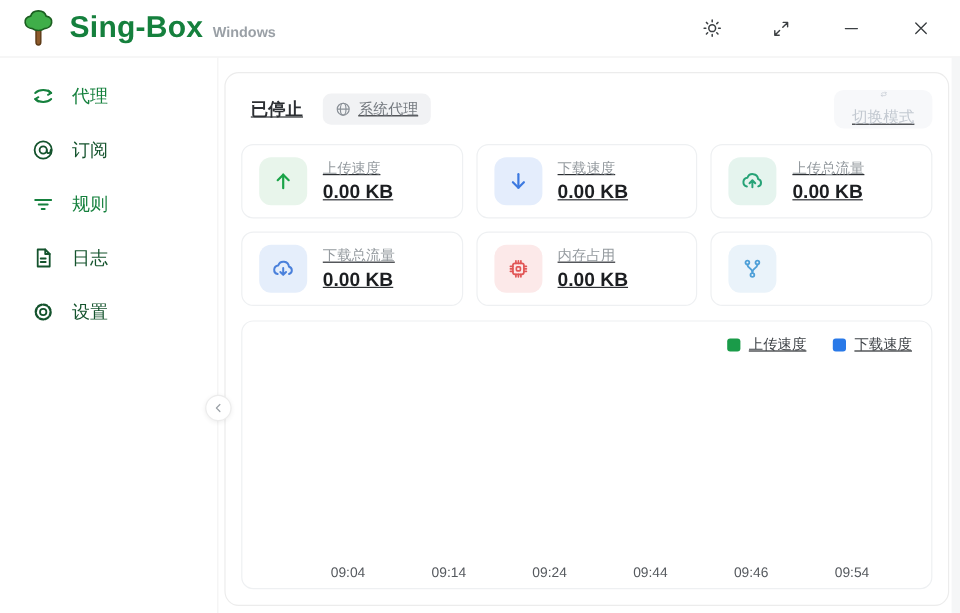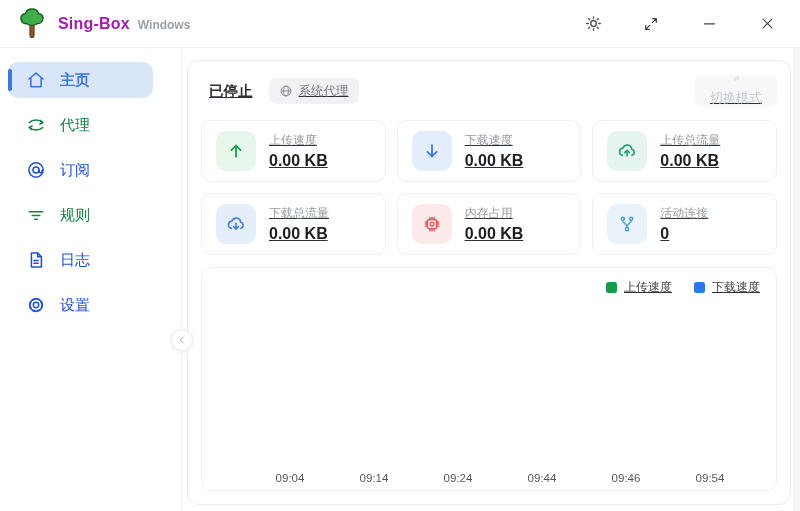--- a/index.html
+++ b/index.html
@@ -4,32 +4,32 @@
 <style>
   * { box-sizing: border-box; margin: 0; padding: 0; }
   html,body { width:800px; height:511px; overflow:hidden; background:#fff;
     font-family:"Liberation Sans","DejaVu Sans",sans-serif; color:#2c2f33; }
 
   
   .titlebar { height:48px; display:flex; align-items:center; padding:0 22px 0 16px;
     border-bottom:1px solid #f0f0f0; }
   .logo { width:32px; height:34px; margin-right:10px; flex:0 0 auto; }
   .titlewrap { display:flex; align-items:baseline; gap:8px; }
-  .app-title { font-size:16px; font-weight:700; color:#a21caf; letter-spacing:.2px; }
+  .app-title { font-size:25px; font-weight:700; color:#15803d; letter-spacing:.2px; }
   .app-subtitle { font-size:12px; color:#9aa0a6; font-weight:600; }
   .tb-actions { margin-left:auto; display:flex; align-items:center; gap:36px; }
   .tb-btn { width:22px; height:22px; display:flex; align-items:center; justify-content:center;
     color:#3c4043; cursor:pointer; background:none; border:none; }
 
   
   .app-body { display:flex; height:463px; position:relative; }
   .sidebar { width:182px; flex:0 0 auto; padding-top:14px; border-right:1px solid #f3f3f3; }
   .side-item { position:relative; height:36px; margin:0 28px 9px 8px; border-radius:10px;
     display:flex; align-items:center; gap:14px; padding-left:18px; font-size:15px;
-    color:#1d4ed8; cursor:pointer; }
+    color:#14532d; cursor:pointer; }
   .side-item .s-icn { width:20px; height:20px; display:flex; align-items:center; justify-content:center; }
   .side-item.active { background:#d9e6fa; color:#3e76d6; font-weight:600; }
   .side-item.active::before { content:""; position:absolute; left:0; top:50%;
     transform:translateY(-50%); width:4px; height:22px; border-radius:3px; background:#3e76d6; }
   .side-item.muted { color:#15803d; }
 
   .collapse-btn { position:absolute; left:171px; top:281px; width:22px; height:22px;
     border-radius:50%; background:#fff; border:1px solid #ececec;
     box-shadow:0 1px 4px rgba(0,0,0,.07); display:flex; align-items:center;
     justify-content:center; color:#9aa0a6; font-size:12px; cursor:pointer; z-index:5; }
@@ -122,29 +122,20 @@
         <path d="M5 5l14 14M19 5L5 19"></path>
       </svg>
     </button>
   </div>
 </header>
 
 <div class="app-body">
 
   <nav class="sidebar">
 
-    <div class="side-item active">
-      <span class="s-icn">
-        <svg width="20" height="20" viewBox="0 0 24 24" fill="none" stroke="currentColor" stroke-width="1.9" stroke-linecap="round" stroke-linejoin="round">
-          <path d="M3.5 10.8 12 3.8l8.5 7"></path>
-            <path d="M5.8 9.2V20h12.4V9.2"></path>
-        </svg>
-      </span>
-      <span>主页</span>
-    </div>
 
     <div class="side-item muted">
       <span class="s-icn">
         <svg width="20" height="20" viewBox="0 0 24 24" fill="none" stroke="currentColor" stroke-width="1.9" stroke-linecap="round" stroke-linejoin="round">
           <path d="M4 9c4-4 12-4 16 0"></path>
             <path d="M17 6.5 20 9l-3.2 1.8"></path>
           <path d="M20 15c-4 4-12 4-16 0"></path>
             <path d="M7 17.5 4 15l3.2-1.8"></path>
         </svg>
       </span>
@@ -295,24 +286,20 @@
 
         <div class="card c5">
           <span class="card-icn">
             <svg width="20" height="20" viewBox="0 0 24 24" fill="none" stroke="currentColor" stroke-width="1.8" stroke-linecap="round">
               <circle cx="7" cy="5.8" r="1.9"></circle>
                 <circle cx="17" cy="5.8" r="1.9"></circle>
                 <circle cx="12" cy="18.2" r="1.9"></circle>
               <path d="M7 7.8c0 4.2 5 2.6 5 8.4M17 7.8c0 4.2-5 2.6-5 8.4"></path>
             </svg>
           </span>
-          <span>
-            <div class="card-label">活动连接</div>
-            <div class="card-value">0</div>
-          </span>
         </div>
       </div>
 
       <div class="chart-panel">
         <div class="legend">
           <span class="legend-item">
             <span class="legend-swatch sw-up"></span>
             <span>上传速度</span>
           </span>
           <span class="legend-item">

